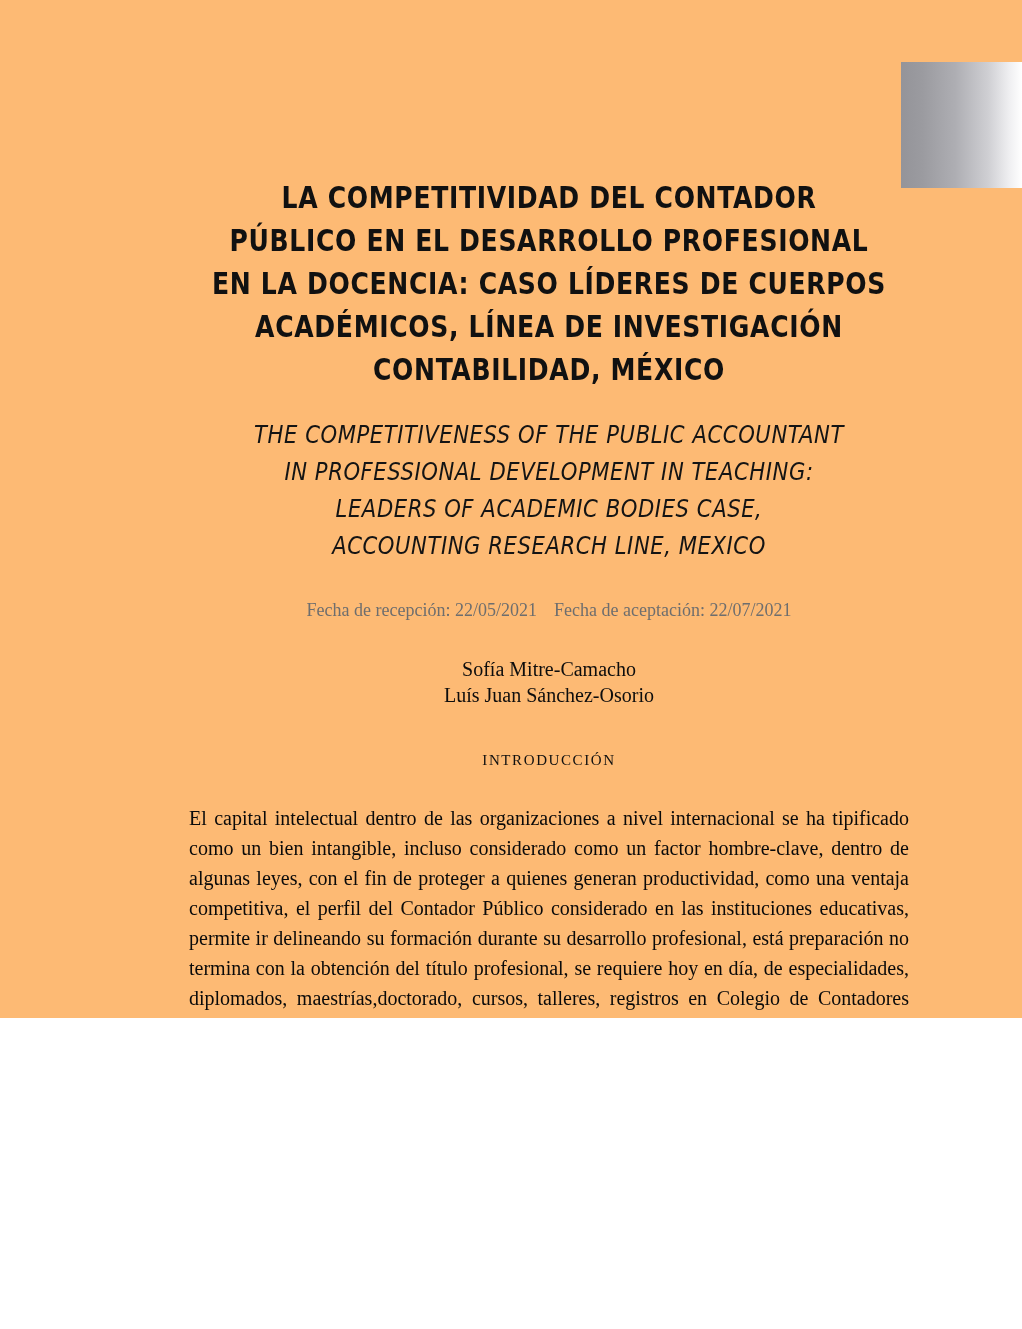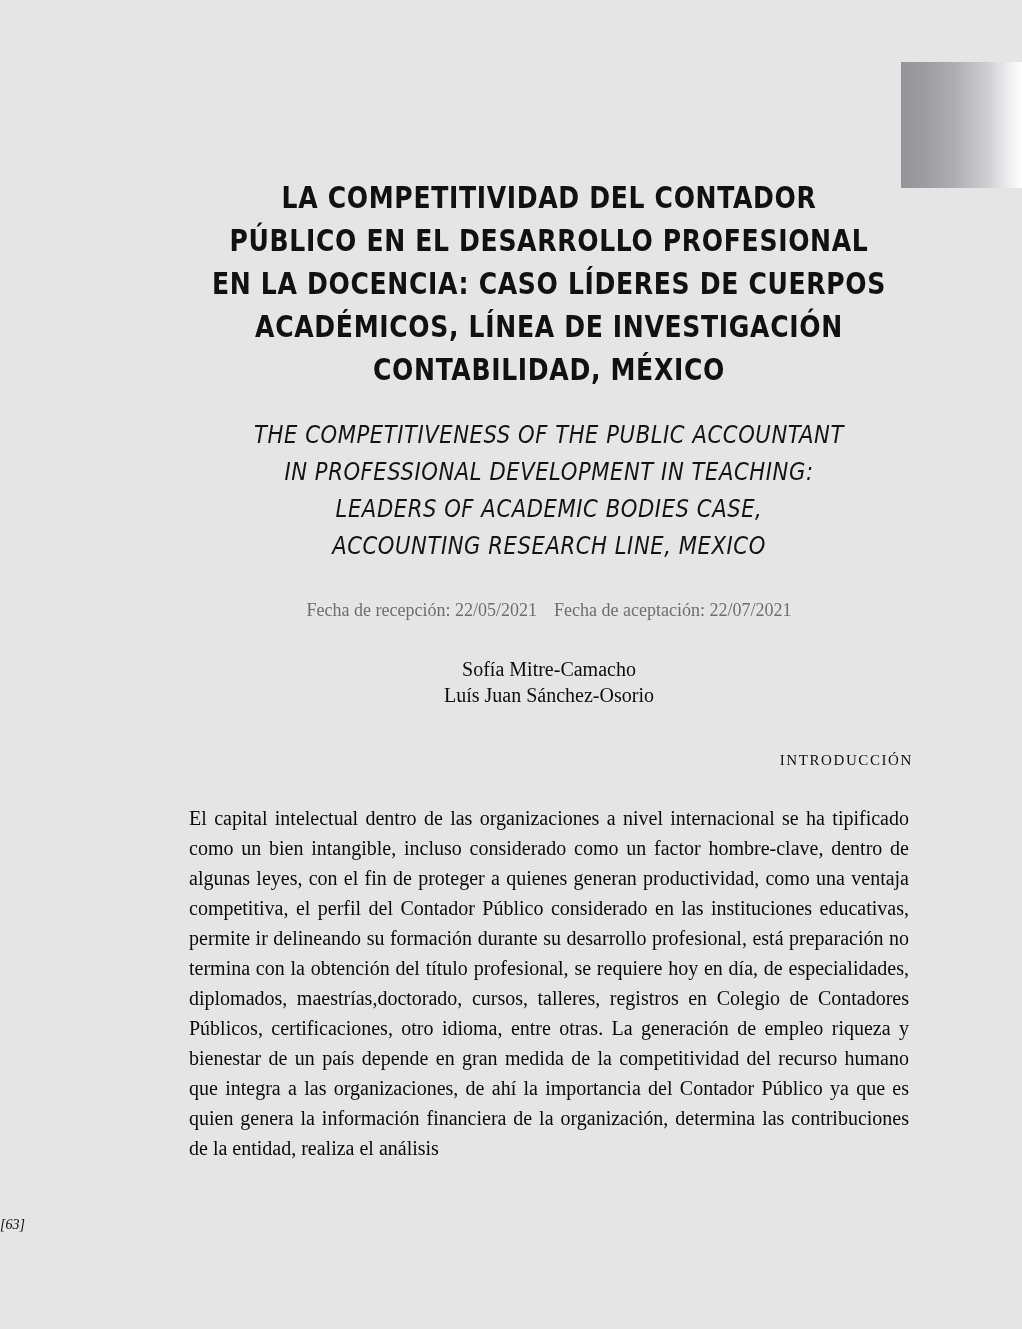--- a/index.html
+++ b/index.html
@@ -5,22 +5,22 @@
 <style>
   html, body {
     margin: 0;
     padding: 0;
     background: #ffffff;
   }
 
   .page {
     position: relative;
     width: 1022px;
-    height: 1329px;
-    background: #e5e5e5;
+    height: 1018px;
+    background: #fdba74;
     overflow: hidden;
     font-family: "Liberation Serif", "DejaVu Serif", serif;
     color: #000000;
   }
 
   
   .scan-artifact {
     position: absolute;
     left: 901px;
     top: 62px;
@@ -91,21 +91,21 @@
     font-size: 20px;
     line-height: 26px;
     color: #0d0d0d;
   }
   .authors .a-line { display: block; }
 
   
   .section-heading {
     margin: 0;
     padding-top: 30px;
-    text-align: right;
+    text-align: center;
     font-size: 15px;
     font-weight: 400;
     font-variant: small-caps;
     letter-spacing: 1.6px;
     line-height: 20px;
     color: #101010;
   }
 
   
   .body-text {

